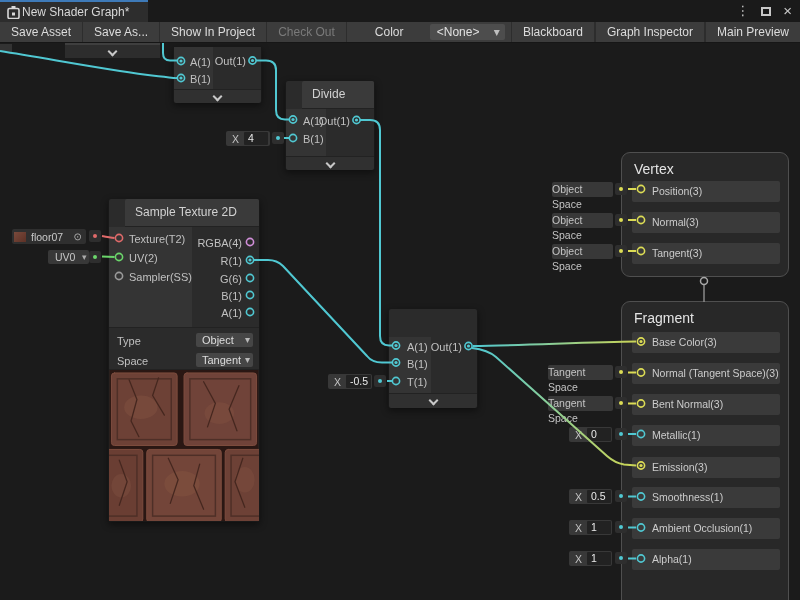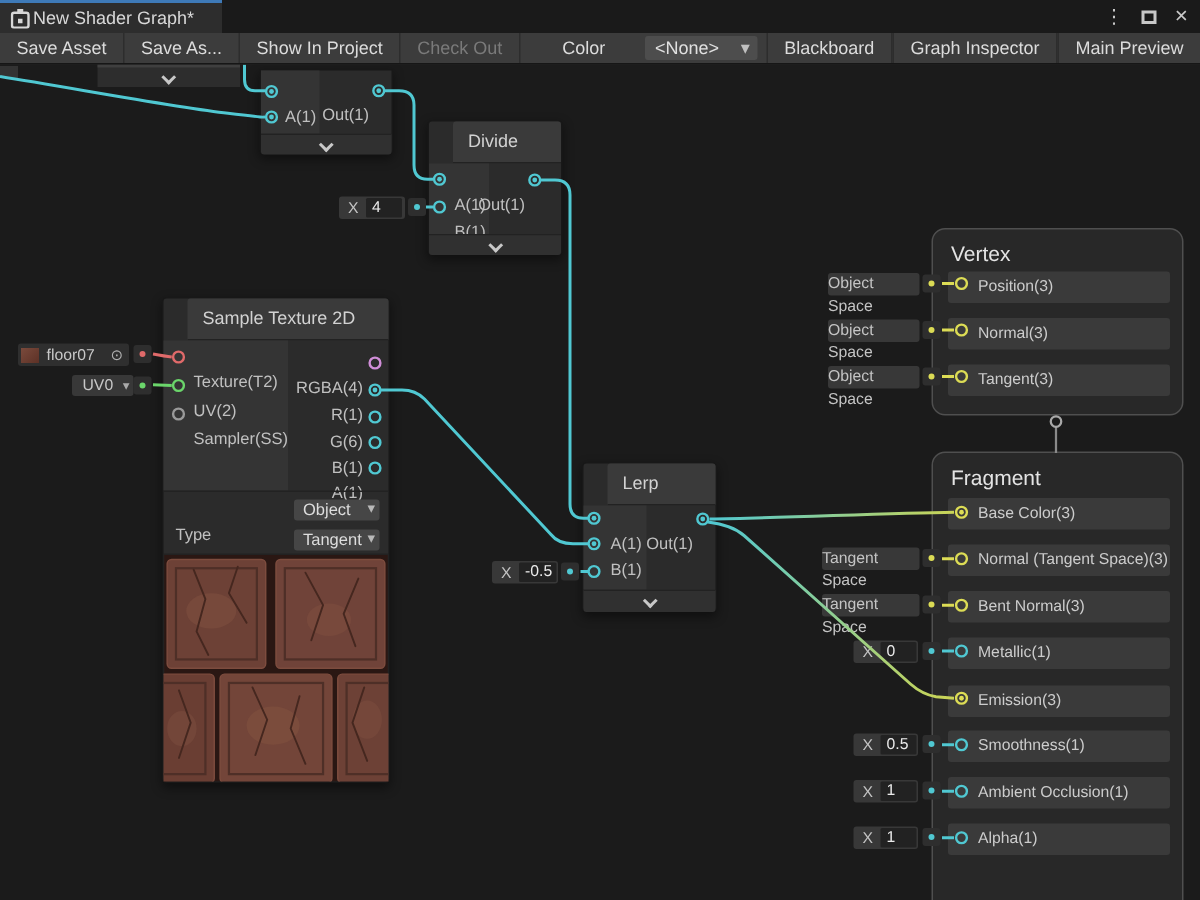--- a/index.html
+++ b/index.html
@@ -36,21 +36,21 @@
   .node { position:absolute; background:#2b2b2b; border:1px solid #181818; border-radius:3px;
           box-shadow:0 3px 7px rgba(0,0,0,.45); }
   .node-title { height:28px; background:#3a3a3a; border-bottom:1px solid #222;
                 color:#d2d2d2; font-size:12px; line-height:27px; padding:0 10px;
                 border-radius:2px 2px 0 0; white-space:nowrap;margin-left:16px; }
   .leftcol { position:absolute; background:#343434; }
   .chevbar { position:absolute; left:0; right:0; background:#303030; border-top:1px solid #222;
              border-radius:0 0 2px 2px; }
   .chev { display:block; margin:3px auto 0; width:7px; height:7px;
           border-left:2px solid #c8c8c8; border-bottom:2px solid #c8c8c8; transform:rotate(-45deg); }
-  .plabel { position:absolute; font-size:11px; color:#c0c0c0; white-space:nowrap; line-height:12px;margin-top:16px; }
+  .plabel { position:absolute; font-size:11px; color:#c0c0c0; white-space:nowrap; line-height:12px; }
   .divline { position:absolute; left:0; right:0; height:1px; background:#222; }
 
   .dd { position:relative; background:#464646; border-radius:2px; font-size:11px; color:#ddd;
         line-height:14px; height:14px; padding:0 14px 0 6px; }
   .dd::after { content:"▾"; position:absolute; right:3px; top:0; font-size:10px; color:#b8b8b8; }
 
   .ctx { position:absolute; background:#282828; border:1px solid #4f4f4f; border-radius:9px; }
   .ctx-title { font-size:14px; color:#e4e4e4; padding:8px 0 0 12px; }
   .crow { position:absolute; left:10px; width:148px; height:21px; background:#3a3a3a; border-radius:2px;
           font-size:10.5px; color:#cccccc; line-height:21px; padding-left:20px; white-space:nowrap; }
@@ -207,21 +207,20 @@
     <div class="dotcell" style="left:89px;top:187px">
         <i style="background:#e06a6a"></i>
       </div>
 
     <div class="uvdd" style="left:48px;top:207px">UV0</div>
     <div class="dotcell" style="left:89px;top:208px">
         <i style="background:#6bd66b"></i>
       </div>
 
     <div class="node" style="left:388px;top:265px;width:90px;height:100px">
-      <div class="node-title">Lerp</div>
       <div class="leftcol" style="left:0;top:28px;width:42px;height:56px"></div>
       <span class="plabel" style="left:18px;top:32px">A(1)</span>
       <span class="plabel" style="left:18px;top:49px">B(1)</span>
       <span class="plabel" style="left:18px;top:67px">T(1)</span>
       <span class="plabel" style="right:15px;top:32px">Out(1)</span>
       <div class="chevbar" style="top:84px;height:15px">
           <span class="chev"></span>
         </div>
     </div>
 

